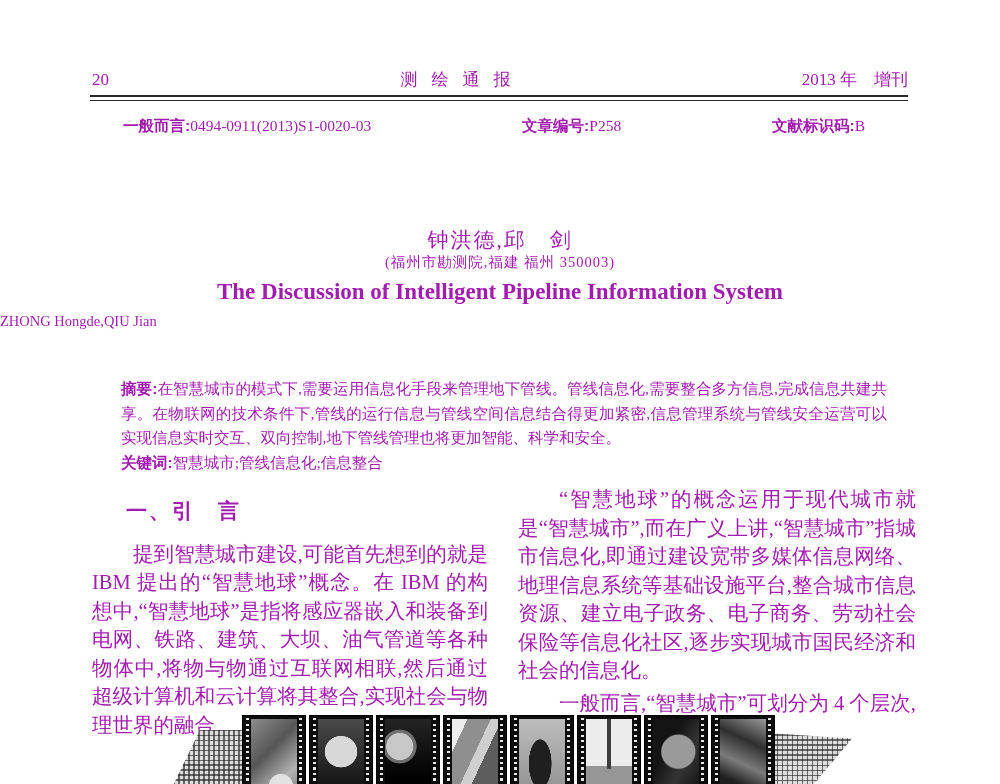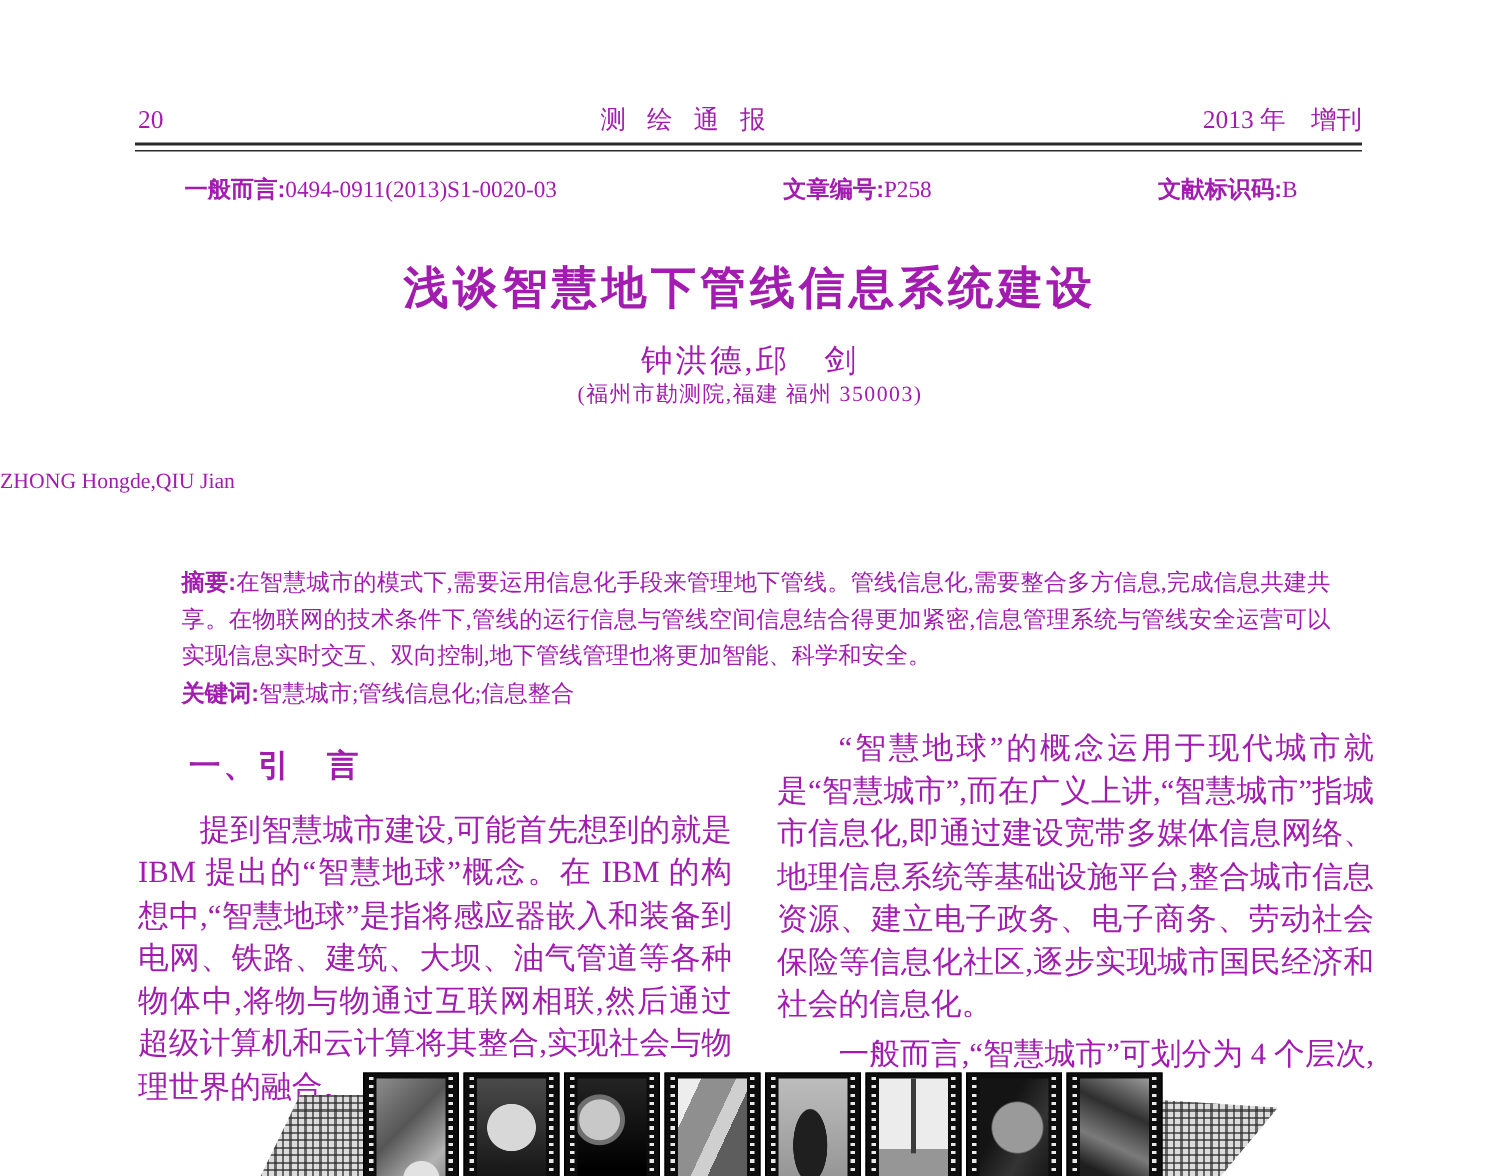--- a/index.html
+++ b/index.html
@@ -100,23 +100,23 @@
     <span>2013 年　增刊</span>
   </div>
   <div class="rule-double"></div>
 
   <div class="metaline">
     <span><span class="lbl">一般而言:</span><span>0494-0911(2013)S1-0020-03</span></span>
     <span><span class="lbl">文章编号:</span><span>P258</span></span>
     <span><span class="lbl">文献标识码:</span><span>B</span></span>
   </div>
 
-  <div class="zh-title">浅谈智慧地下管线信息系统建设</div>
   <div class="zh-authors">钟洪德,邱　剑</div>
   <div class="affiliation">(福州市勘测院,福建 福州 350003)</div>
+  <div class="en-title">The Discussion of Intelligent Pipeline Information System</div>
   <div class="en-authors">ZHONG Hongde,QIU Jian</div>
 
   <div class="abstract">
     <div><span class="lbl">摘要:</span><span>在智慧城市的模式下,需要运用信息化手段来管理地下管线。管线信息化,需要整合多方信息,完成信息共建共享。在物联网的技术条件下,管线的运行信息与管线空间信息结合得更加紧密,信息管理系统与管线安全运营可以实现信息实时交互、双向控制,地下管线管理也将更加智能、科学和安全。</span></div>
     <div class="keywords"><span class="lbl">关键词:</span><span>智慧城市;管线信息化;信息整合</span></div>
   </div>
 
   <div class="col col-left">
     <h2 class="sec-heading">一、引　言</h2>
     <p>提到智慧城市建设,可能首先想到的就是 IBM 提出的“智慧地球”概念。在 IBM 的构想中,“智慧地球”是指将感应器嵌入和装备到电网、铁路、建筑、大坝、油气管道等各种物体中,将物与物通过互联网相联,然后通过超级计算机和云计算将其整合,实现社会与物理世界的融合。</p>

